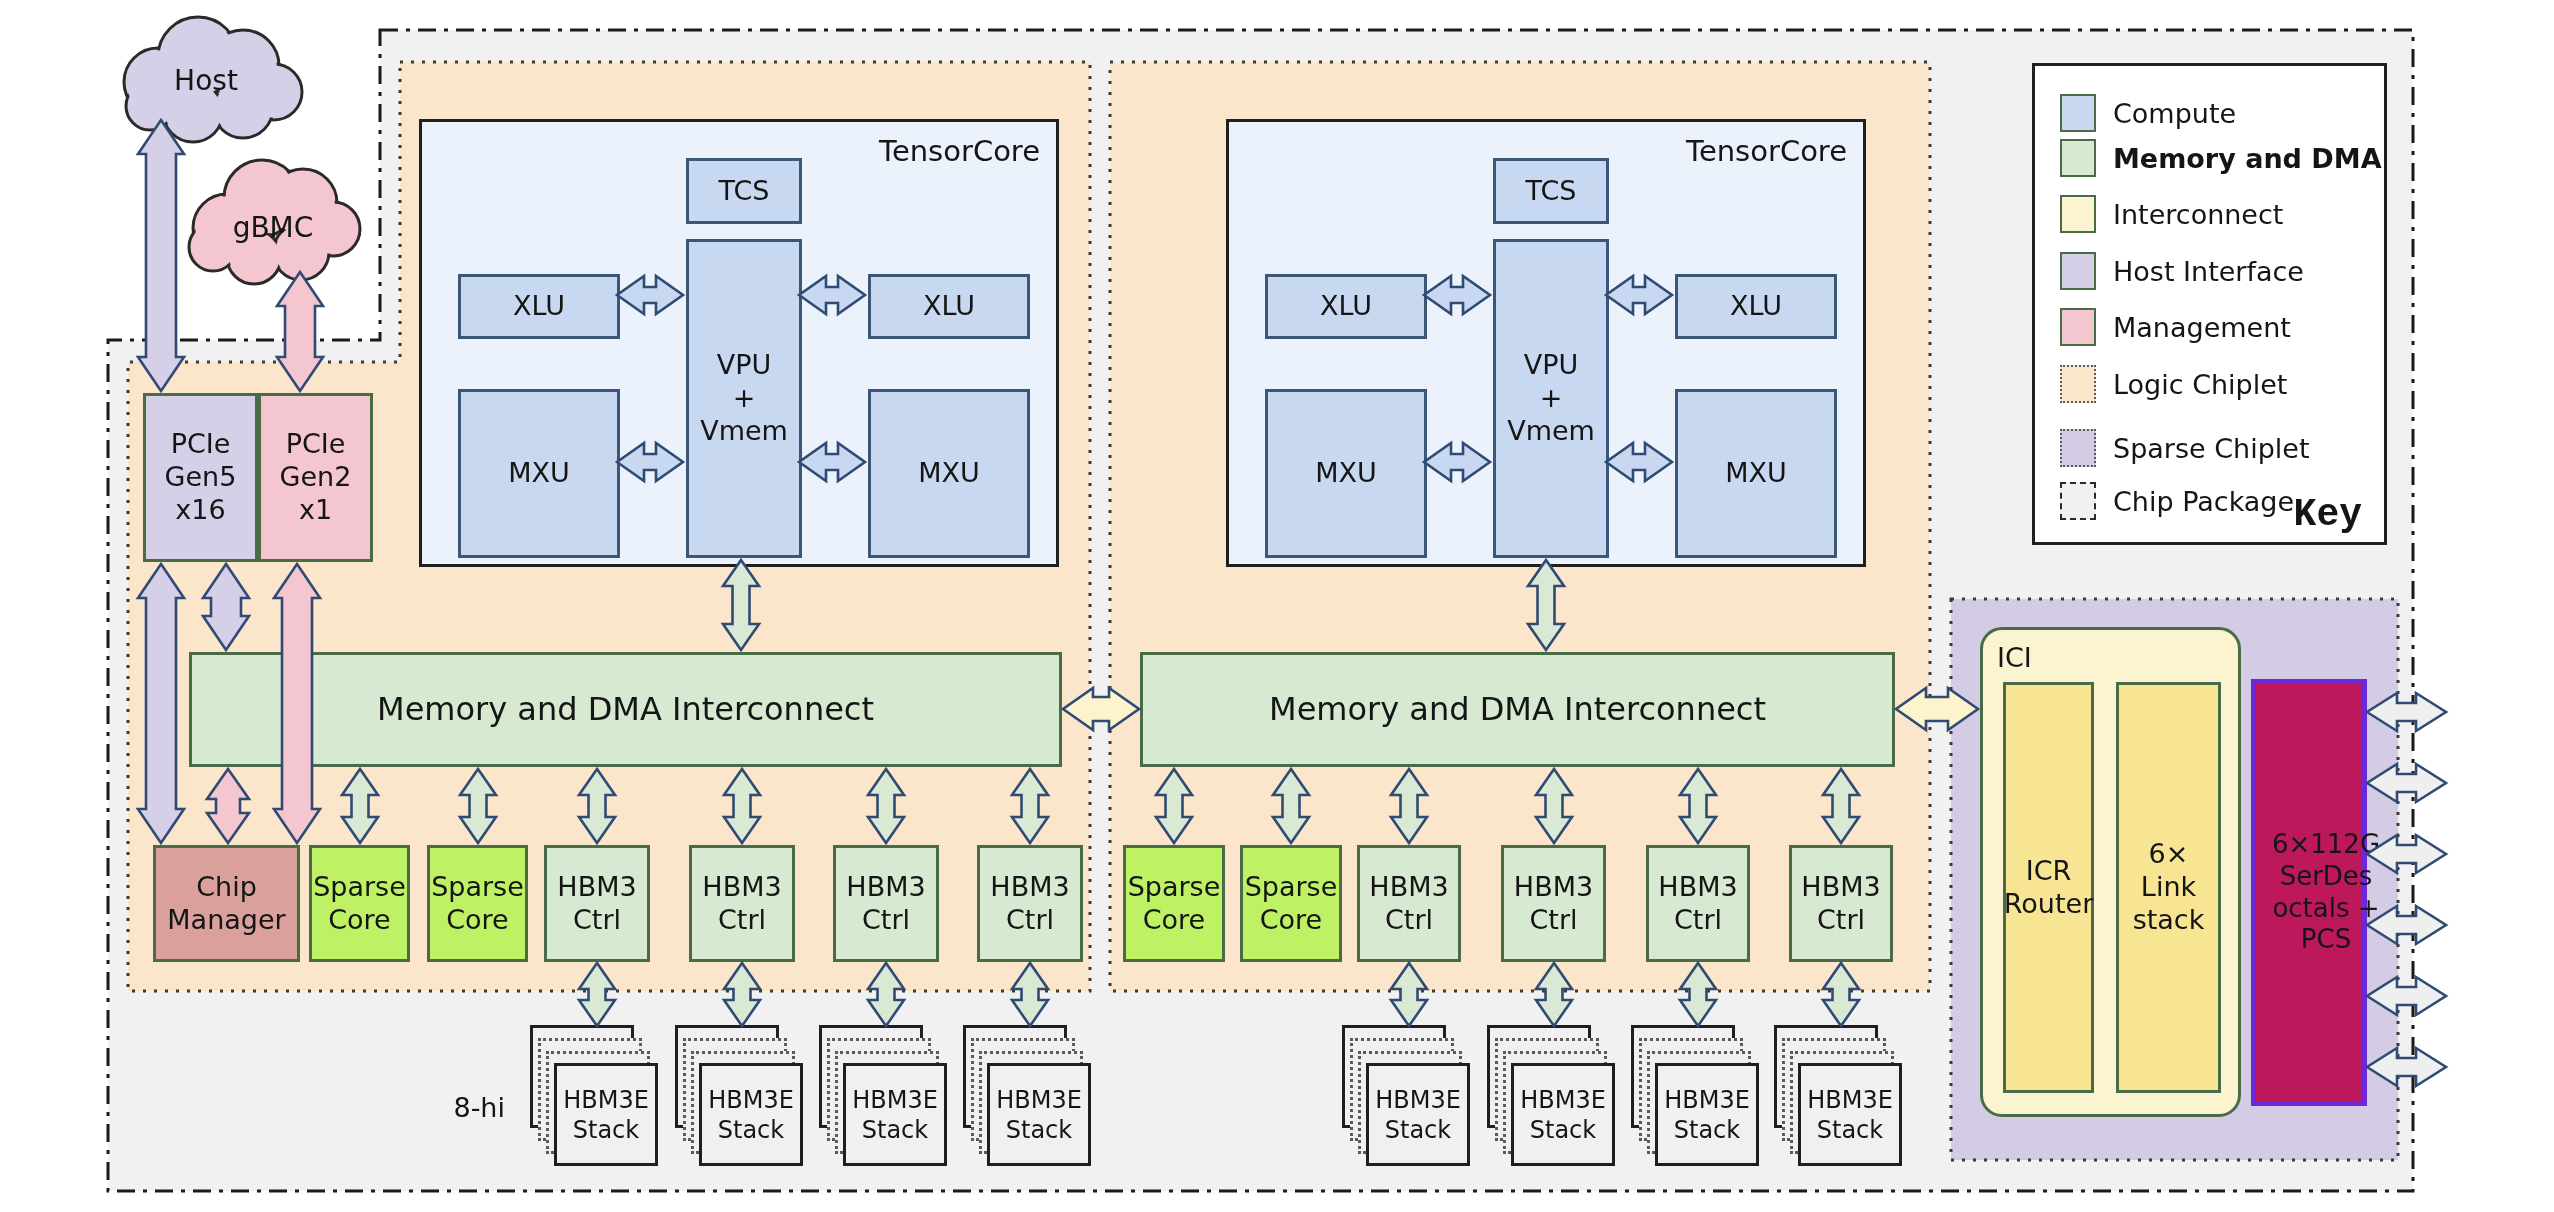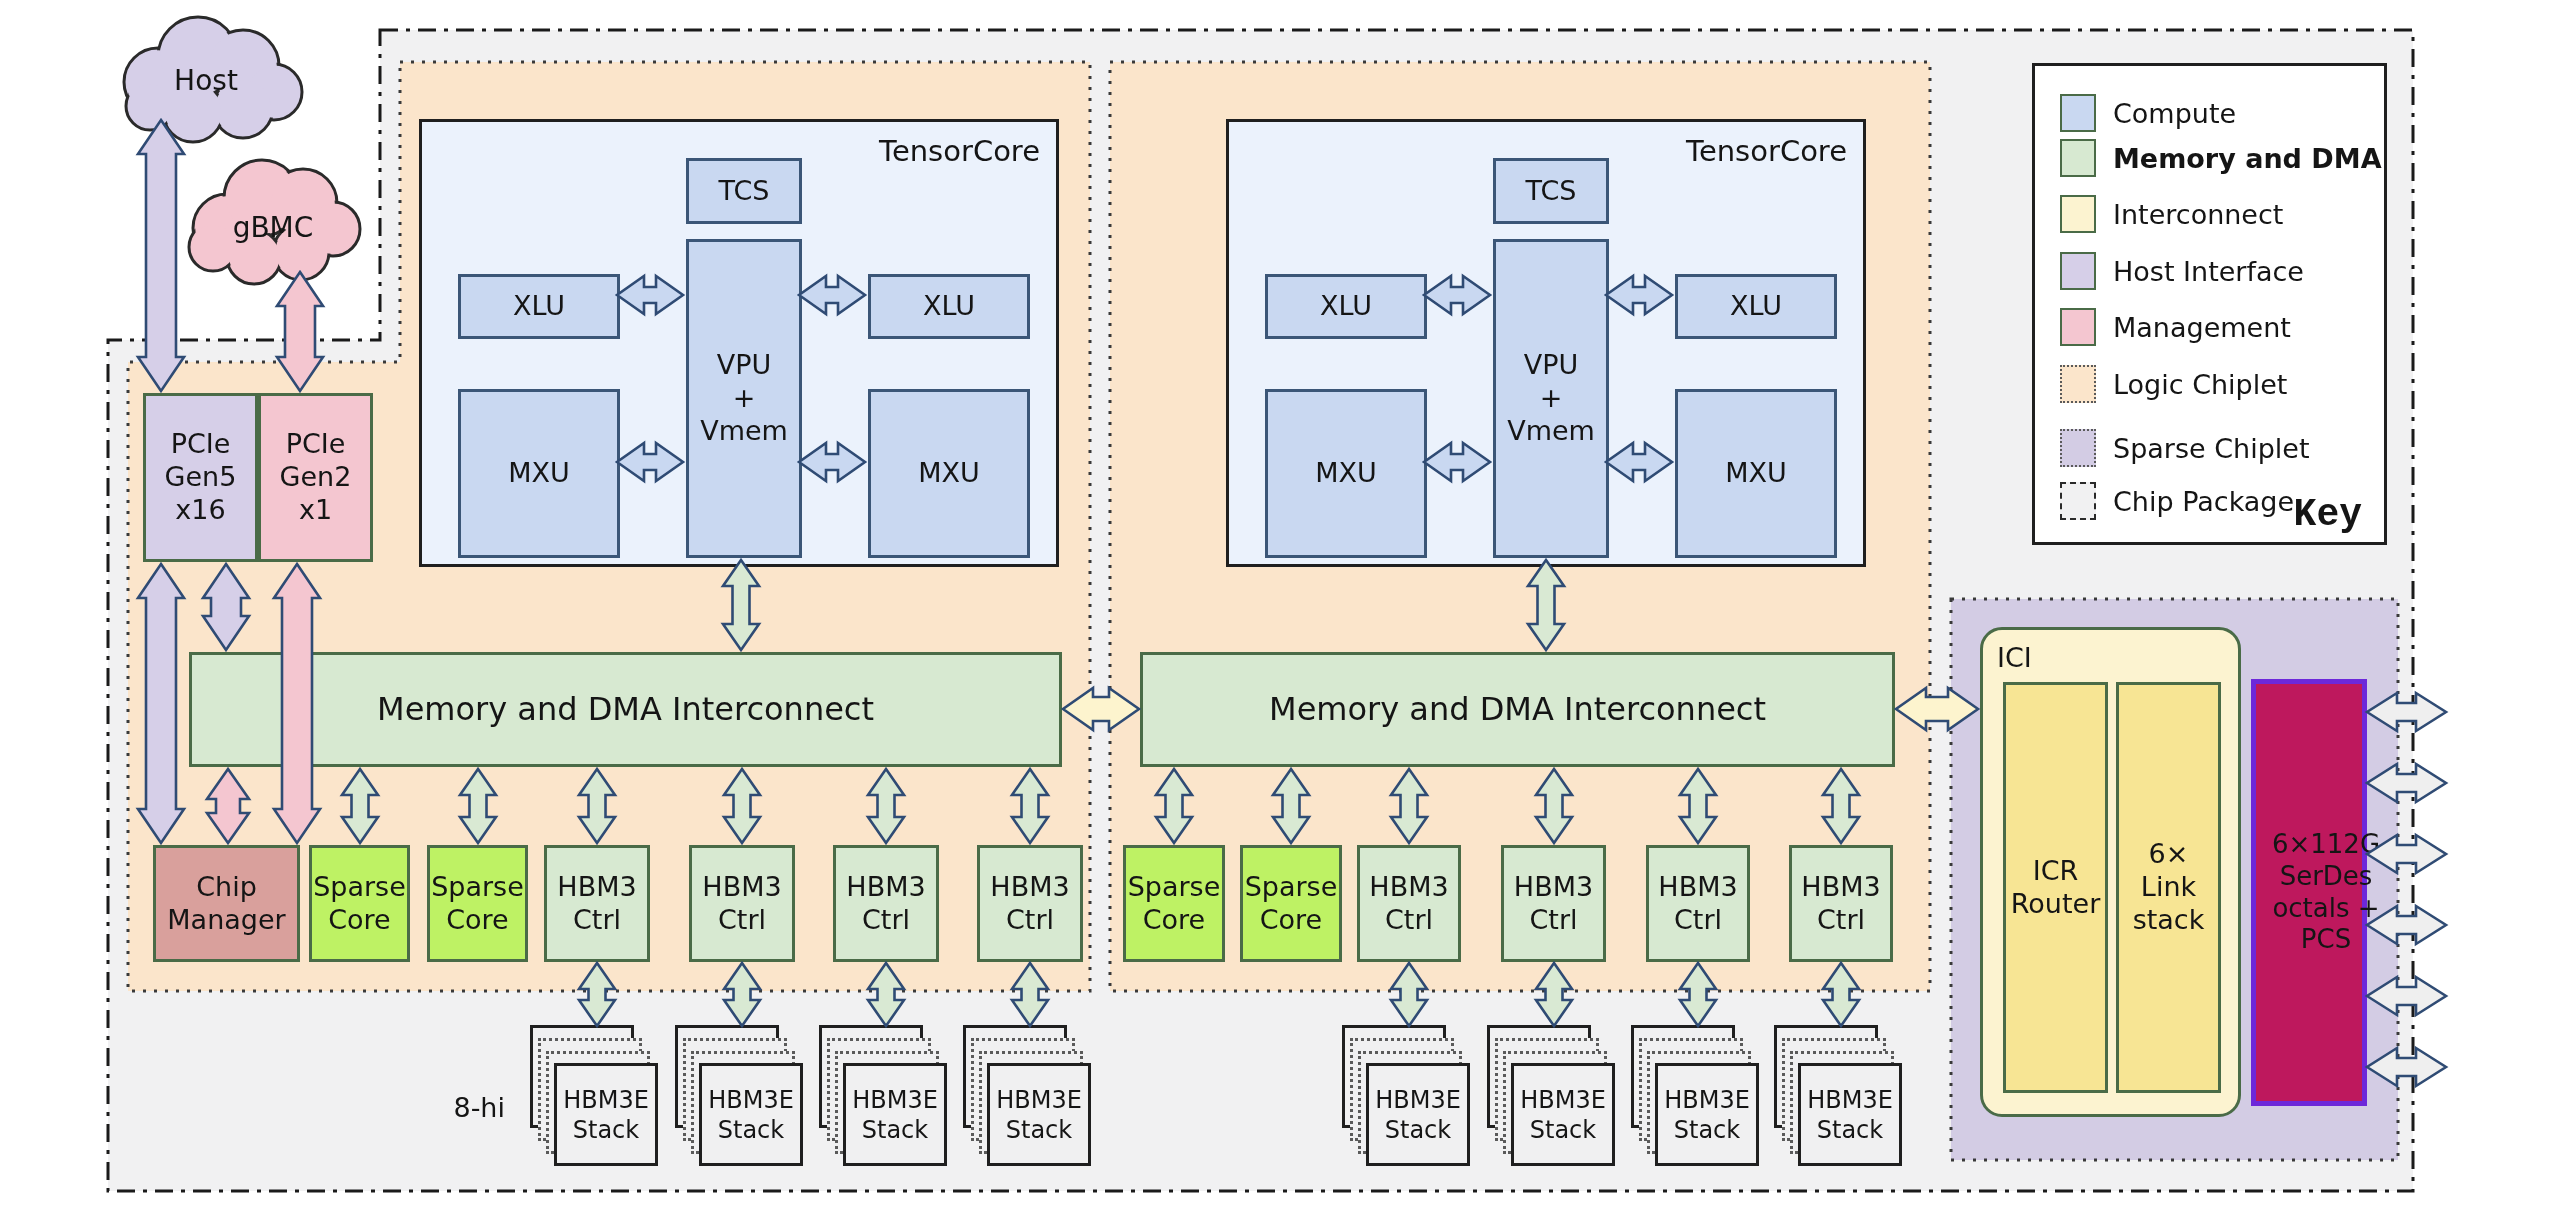--- a/index.html
+++ b/index.html
@@ -215,21 +215,21 @@
         <div class="card card-solid" style="left: 0px; top: 0px;"></div>
         <div class="card card-dotted" style="left: 8px; top: 13px;"></div>
         <div class="card card-dotted" style="left: 16px; top: 26px;"></div>
         <div class="card card-solid card-front" style="left: 24px; top: 38px;">HBM3E
 Stack</div>
       </div>
     </div>
 
   <div class="ici-box" style="left:1980px; top:627px; width:261px; height:490px;border-radius:22px;">
     <div class="ici-label">ICI</div>
-    <div class="blk b-yellow" style="left:20px;  top:52px; width:105px; height:411px;">ICR
+    <div class="blk b-yellow" style="left:20px;  top:52px; width:91px; height:411px;">ICR
 Router</div>
     <div class="blk b-yellow" style="left:133px; top:52px; width:105px; height:411px;">6×
 Link
 stack</div>
   </div>
   <div class="blk b-violet" style="left:2251px; top:679px; width:116px; height:427px; font-size:26px;">6×112G
 SerDes
 octals +
 PCS</div>
 

